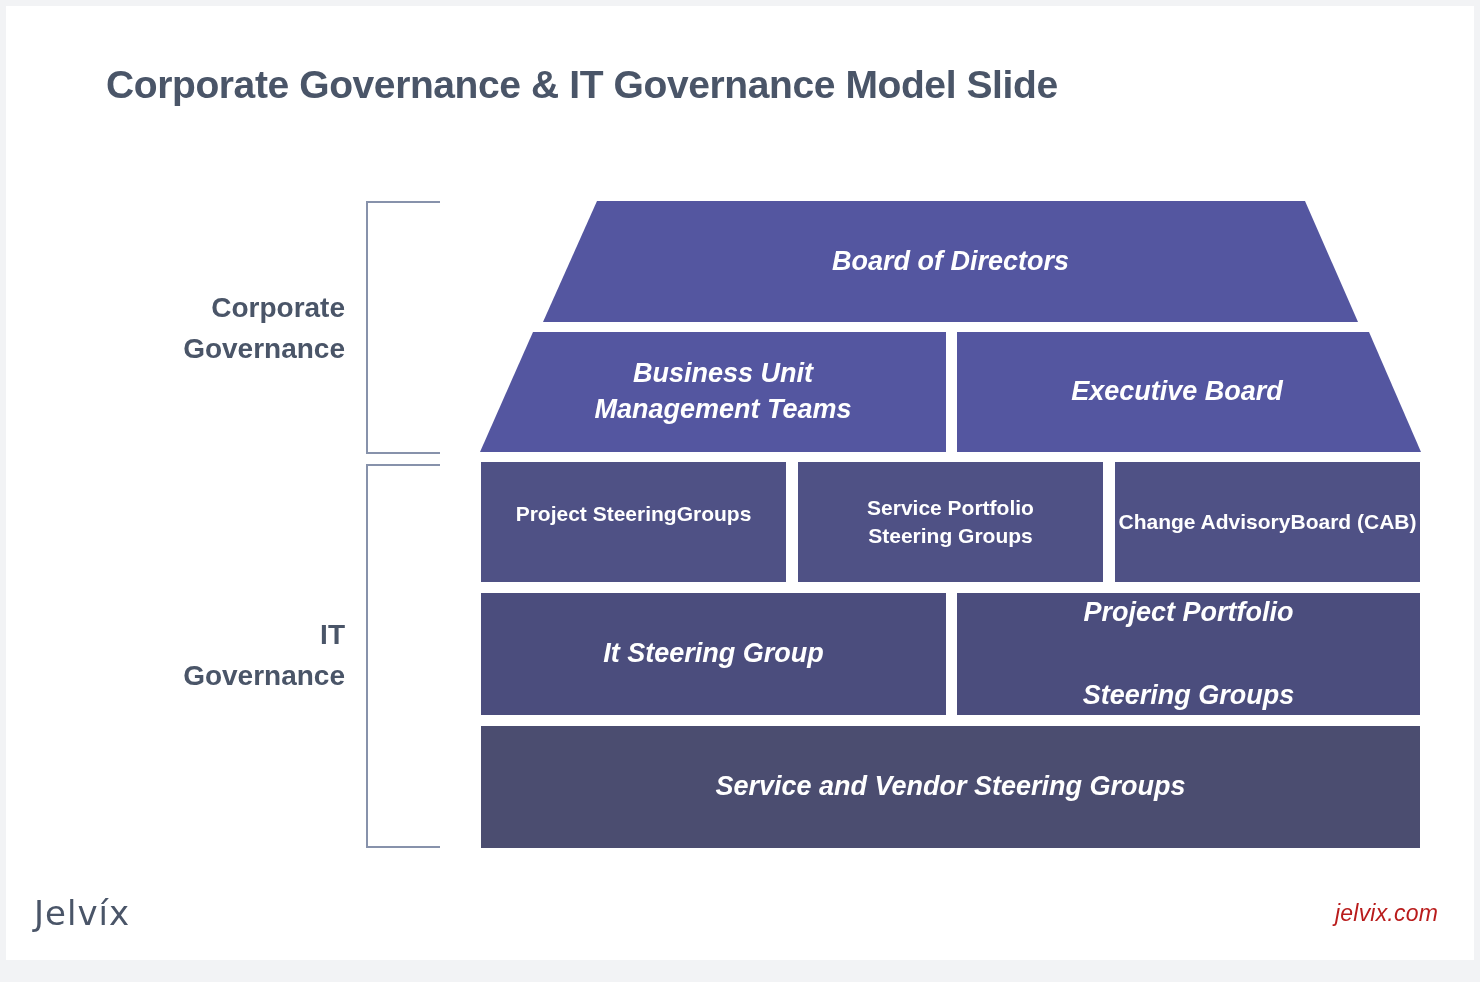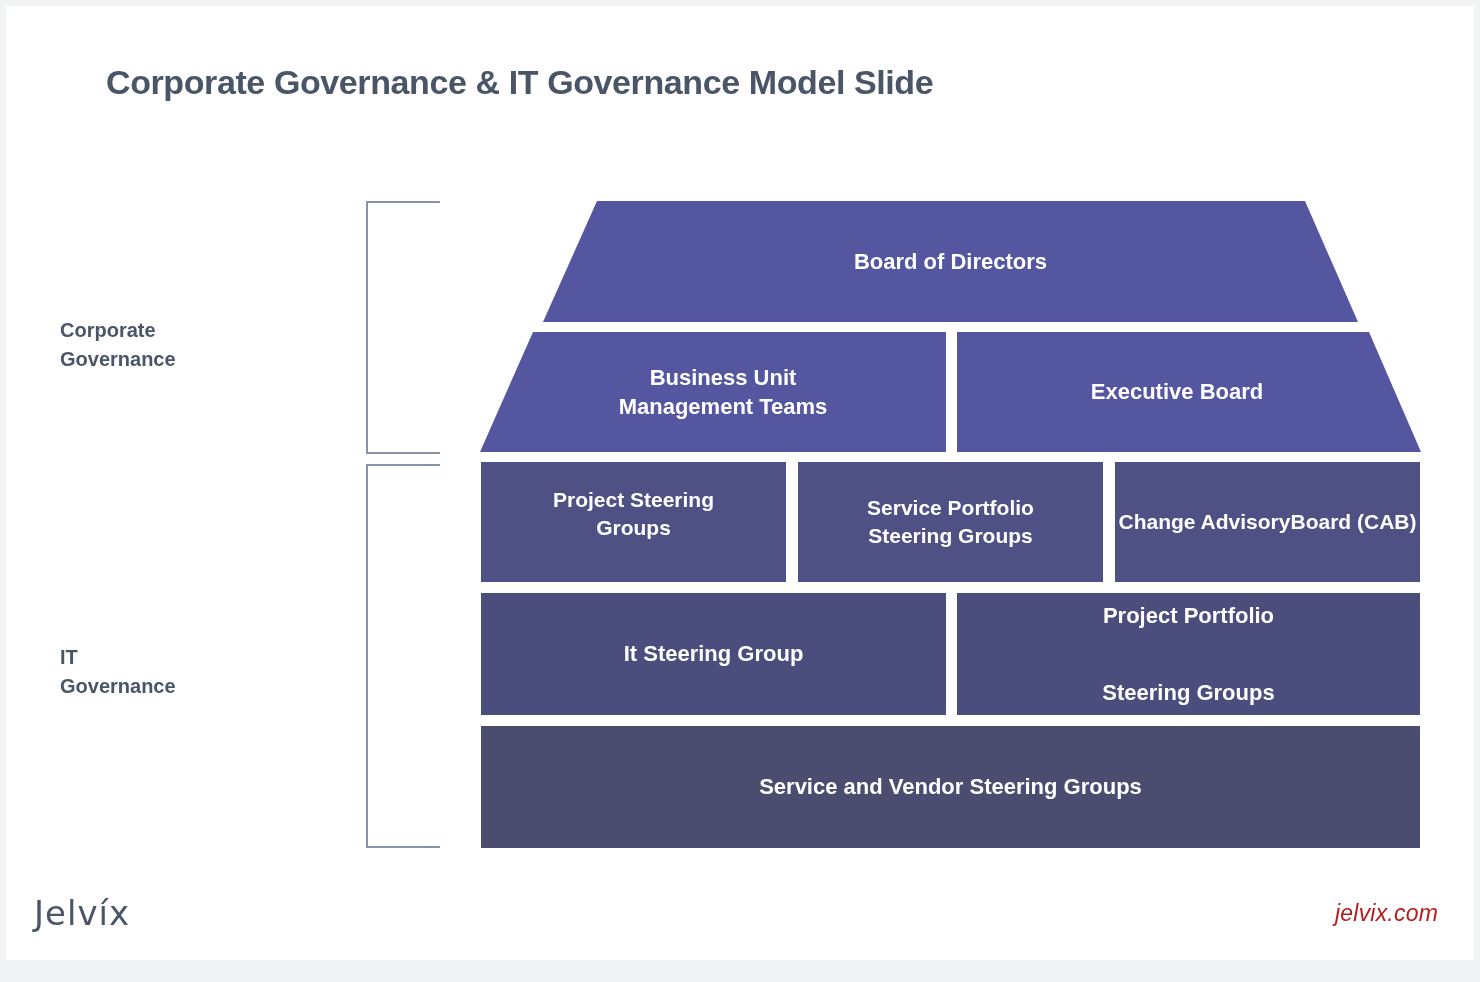--- a/index.html
+++ b/index.html
@@ -13,31 +13,30 @@
     position:absolute;left:0;top:0;width:1480px;height:982px;
     background:#ffffff;
   }
   .edge-top{position:absolute;left:0;top:0;width:1480px;height:6px;background:#f2f3f5;}
   .edge-bottom{position:absolute;left:0;top:960px;width:1480px;height:22px;background:#f2f3f5;}
   .edge-left{position:absolute;left:0;top:0;width:6px;height:982px;background:#f2f3f5;}
   .edge-right{position:absolute;left:1474px;top:0;width:6px;height:982px;background:#f2f3f5;}
 
   .title{
     position:absolute;left:106px;top:62px;width:1300px;
-    font-size:34px;font-weight:bold;color:#4a5568;
+    font-size:39px;font-weight:bold;color:#4a5568;
     letter-spacing:-0.4px;line-height:1.2;
     white-space:nowrap;
   }
 
   .side-label{
     position:absolute;
-    text-align:left;
-    font-size:20px;font-weight:bold;color:#4a5568;
+    text-align:right;
+    font-size:28px;font-weight:bold;color:#4a5568;
     line-height:1.45;
-    margin-top:28px;
   }
   .side-label.corp{left:60px;top:288px;width:285px;}
   .side-label.it{left:60px;top:615px;width:285px;}
 
   .bracket{position:absolute;}
   .bracket .v{position:absolute;left:0;top:0;width:2px;height:100%;background:#8792ab;}
   .bracket .h{position:absolute;left:0;width:74px;height:2px;background:#8792ab;}
   .bracket .h.t{top:0;}
   .bracket .h.b{bottom:0;}
   .bracket.b1{left:366px;top:201px;width:74px;height:253px;}
@@ -48,21 +47,21 @@
 
   .node-label{
     position:absolute;
     display:flex;align-items:center;justify-content:center;
     text-align:center;
     color:#ffffff;font-weight:bold;
     line-height:1.32;
     pointer-events:none;
   }
 
-  .fs-22{font-size:22px;}
+  .fs-22{font-size:27px;font-style:italic;}
   .fs-21{font-size:21px;}
 
   .footer-logo{
     position:absolute;left:34px;top:893px;
     font-size:34px;color:#4a5568;
     font-family:"DejaVu Sans", sans-serif;
     font-weight:400;letter-spacing:1px;
   }
   .footer-url{
     position:absolute;right:42px;top:900px;
@@ -123,21 +122,21 @@
     </svg>
 
     <div class="node-label fs-22" style="left:543px;top:201px;width:815px;height:121px;">Board of Directors</div>
 
     <div class="node-label fs-22" style="left:957px;top:332px;width:440px;height:120px;">Executive Board</div>
     <div class="node-label fs-22" style="left:500px;top:332px;width:446px;height:120px;flex-direction:column;">
       <span>Business Unit</span>
       <span>Management Teams</span>
     </div>
 
-    <div class="node-label fs-21" style="left:481px;top:462px;width:305px;height:104px;flex-direction:column;">
+    <div class="node-label fs-21" style="left:481px;top:462px;width:305px;height:104px;flex-direction:row;">
       <span>Project Steering</span>
       <span>Groups</span>
     </div>
     <div class="node-label fs-21" style="left:798px;top:462px;width:305px;height:120px;flex-direction:column;">
       <span>Service Portfolio</span>
       <span>Steering Groups</span>
     </div>
     <div class="node-label fs-21" style="left:1115px;top:462px;width:305px;height:120px;flex-direction:row;">
       <span>Change Advisory</span>
       <span>Board (CAB)</span>

